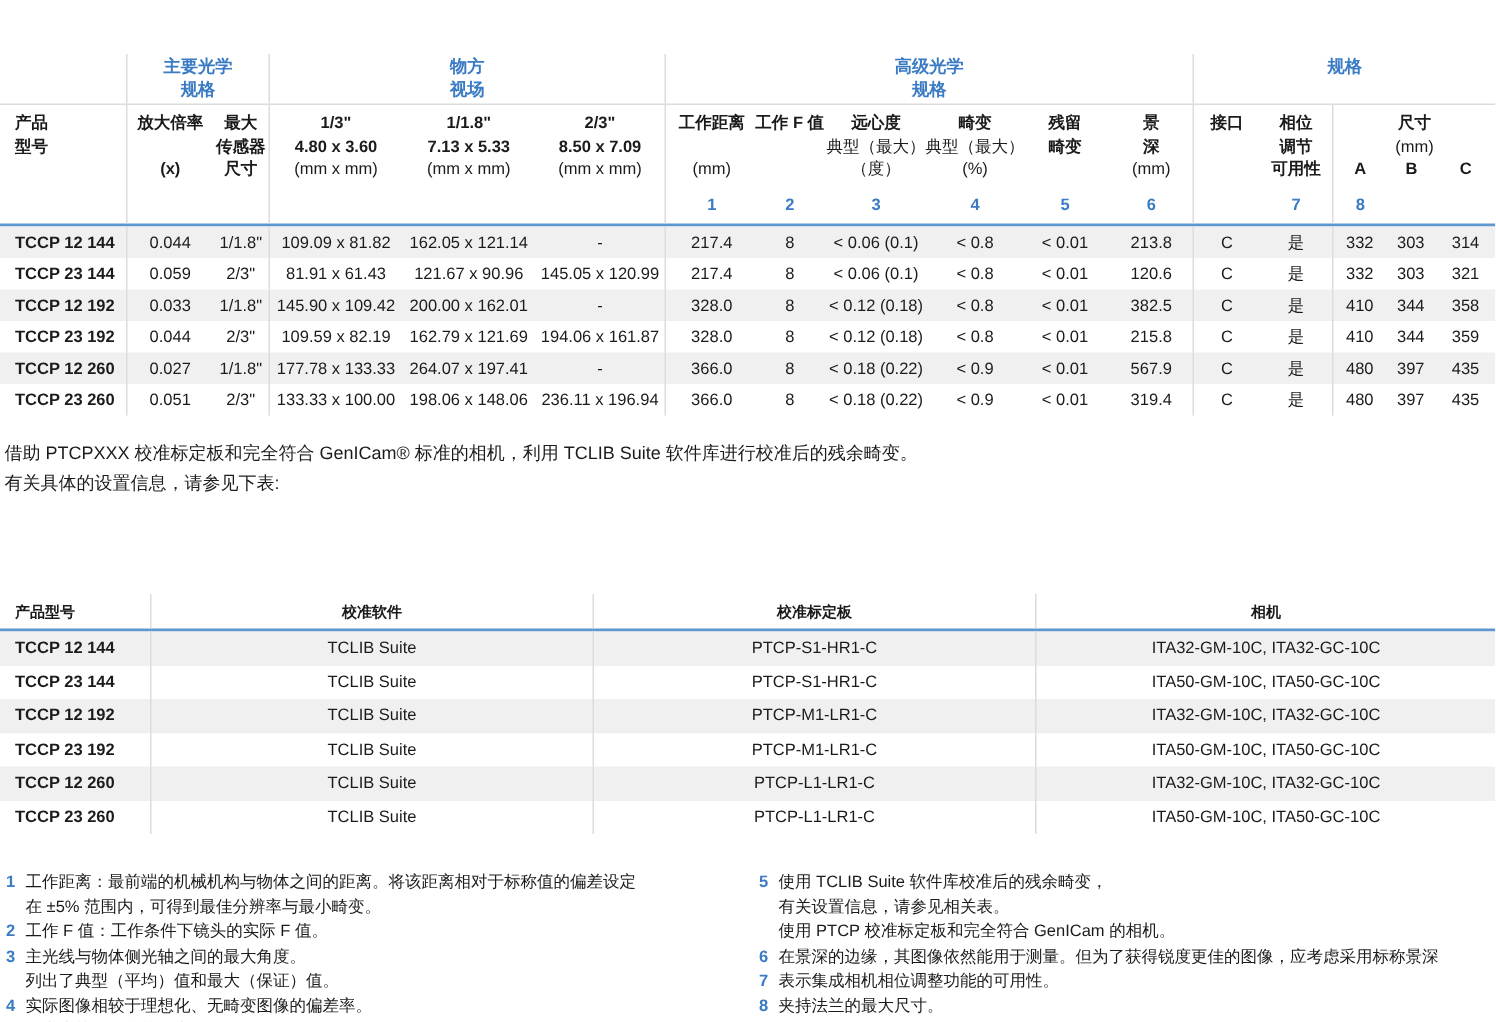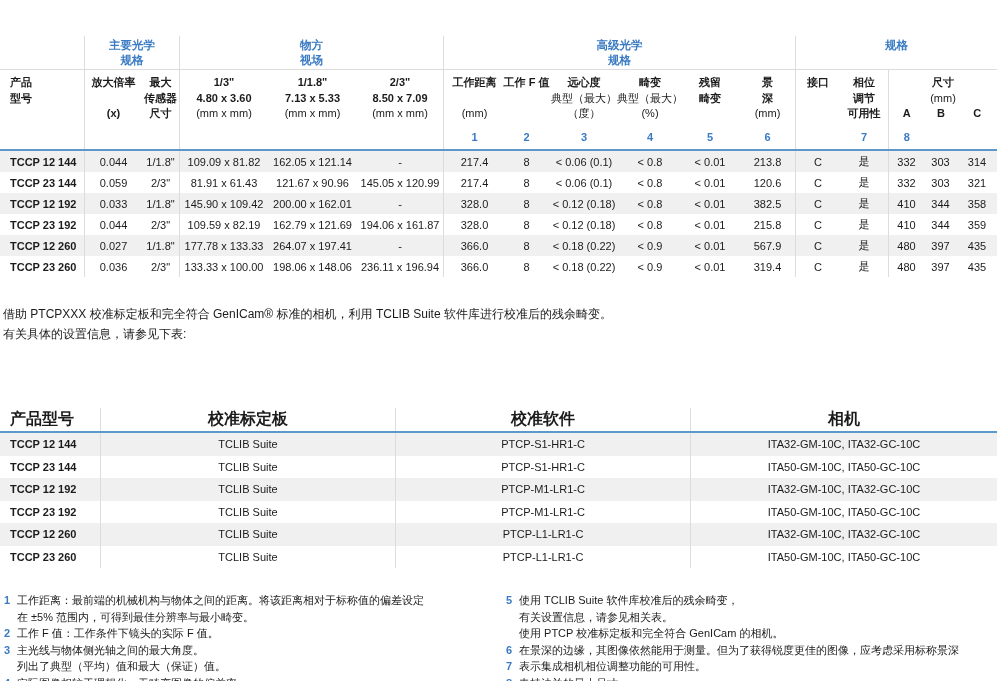--- a/index.html
+++ b/index.html
@@ -35,25 +35,25 @@
   .cw0{width:84px}.cw1{width:58px}.cw2{width:37px}.cw3{width:89px}.cw4{width:89px}.cw5{width:86px}
   .cw6{width:62px}.cw7{width:43px}.cw8{width:72px}.cw9{width:60px}.cw10{width:60px}.cw11{width:55px}
   .cw12{width:45px}.cw13{width:48px}.cw14{width:36px}.cw15{width:33px}.cw16{width:40px}.cw17{width:109px}
 
   .row{display:flex;height:21px;font-size:11px}
   .row.odd{background:var(--stripe)}
   .c{display:flex;align-items:center;justify-content:center;white-space:nowrap;height:100%}
   .c.model{justify-content:flex-start;padding-left:10px;font-weight:700}
 
   
-  .midtext{margin:28px 0 0 3px;font-size:12px;line-height:19.5px}
+  .midtext{margin:16px 0 0 3px;font-size:12px;line-height:19.5px}
 
   
   .calib{margin-top:64px}
-  .chrow{display:flex;height:25px;border-bottom:2px solid var(--rule);font-size:16px;font-weight:700}
+  .chrow{display:flex;height:25px;border-bottom:2px solid var(--rule);font-size:10px;font-weight:700}
   .kw0{width:100px}.kw1{width:295px}.kw2{width:295px}.kw3{width:307px}
   .crow{display:flex;height:22.5px;font-size:11px}
   .crow.odd{background:var(--stripe)}
 
   
   .foot{display:flex;margin-top:24px;font-size:11px;line-height:16.5px}
   .fcolL{width:502px}
   .fcolR{flex:1}
   .fn{display:flex}
   .fn-num{width:17px;flex:none;color:var(--blue);font-weight:700;padding-left:4px}
@@ -263,21 +263,21 @@
       <div class="c cw10">&lt; 0.01</div>
       <div class="c cw11">567.9</div>
       <div class="c cw12 bl">C</div>
       <div class="c cw13">是</div>
       <div class="c cw14 bl">480</div>
       <div class="c cw15">397</div>
       <div class="c cw16">435</div>
     </div>
     <div class="row">
       <div class="c model cw0">TCCP 23 260</div>
-      <div class="c cw1 bl">0.036</div>
+      <div class="c cw1 bl">0.051</div>
       <div class="c cw2">2/3"</div>
       <div class="c cw3 bl">133.33 x 100.00</div>
       <div class="c cw4">198.06 x 148.06</div>
       <div class="c cw5">236.11 x 196.94</div>
       <div class="c cw6 bl">366.0</div>
       <div class="c cw7">8</div>
       <div class="c cw8">&lt; 0.18 (0.22)</div>
       <div class="c cw9">&lt; 0.9</div>
       <div class="c cw10">&lt; 0.01</div>
       <div class="c cw11">319.4</div>
@@ -290,22 +290,22 @@
   </div>
 
   <div class="midtext">
     <div>借助 PTCPXXX 校准标定板和完全符合 GenICam® 标准的相机，利用 TCLIB Suite 软件库进行校准后的残余畸变。</div>
     <div>有关具体的设置信息，请参见下表:</div>
   </div>
 
   <div class="calib">
     <div class="chrow">
       <div class="c model kw0">产品型号</div>
+      <div class="c kw1 bl">校准软件</div>
       <div class="c kw2 bl">校准标定板</div>
-      <div class="c kw1 bl">校准软件</div>
       <div class="c kw3 bl">相机</div>
     </div>
     <div class="crow odd">
       <div class="c model kw0">TCCP 12 144</div>
       <div class="c kw1 bl">TCLIB Suite</div>
       <div class="c kw2 bl">PTCP-S1-HR1-C</div>
       <div class="c kw3 bl">ITA32-GM-10C, ITA32-GC-10C</div>
     </div>
     <div class="crow">
       <div class="c model kw0">TCCP 23 144</div>

